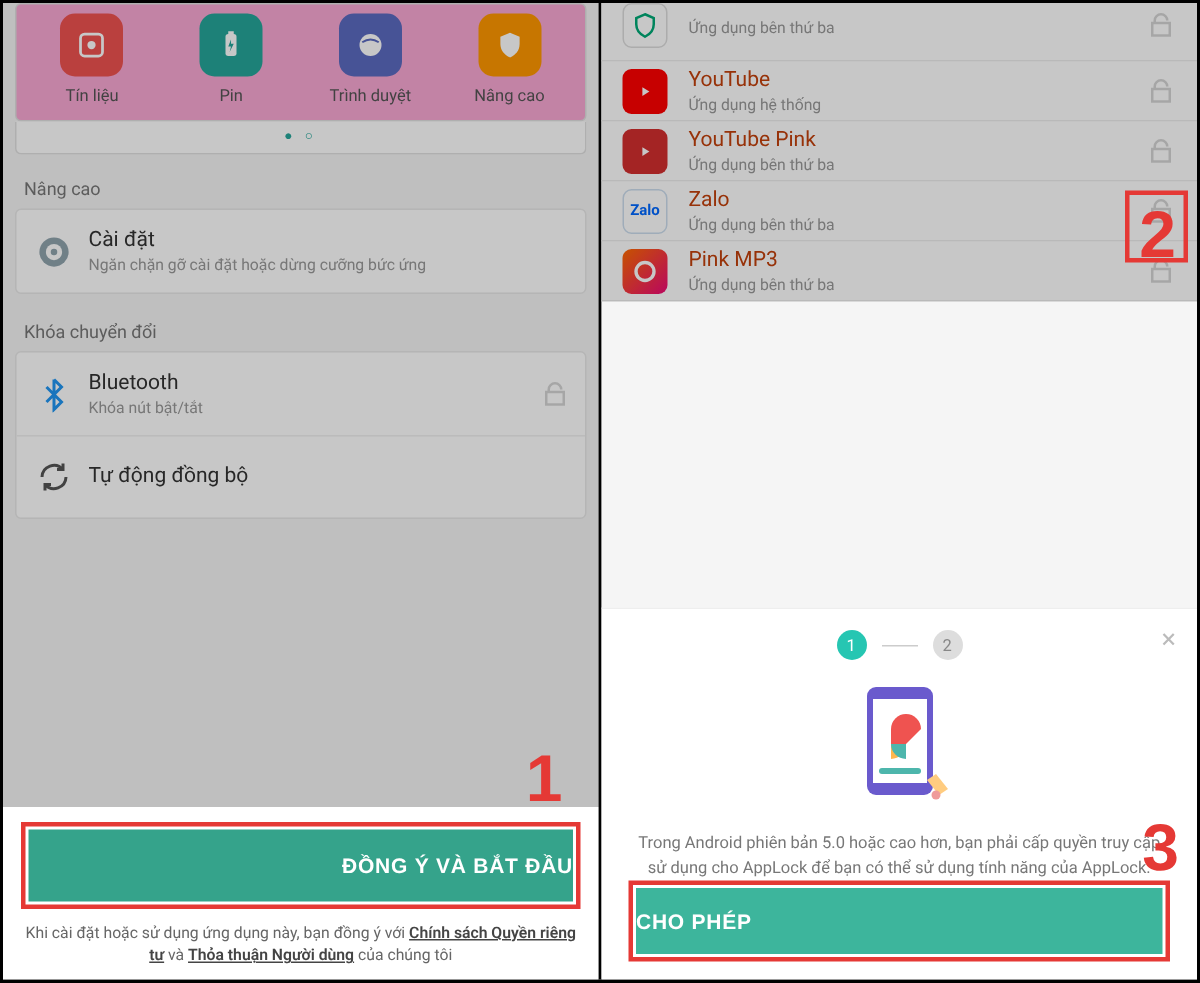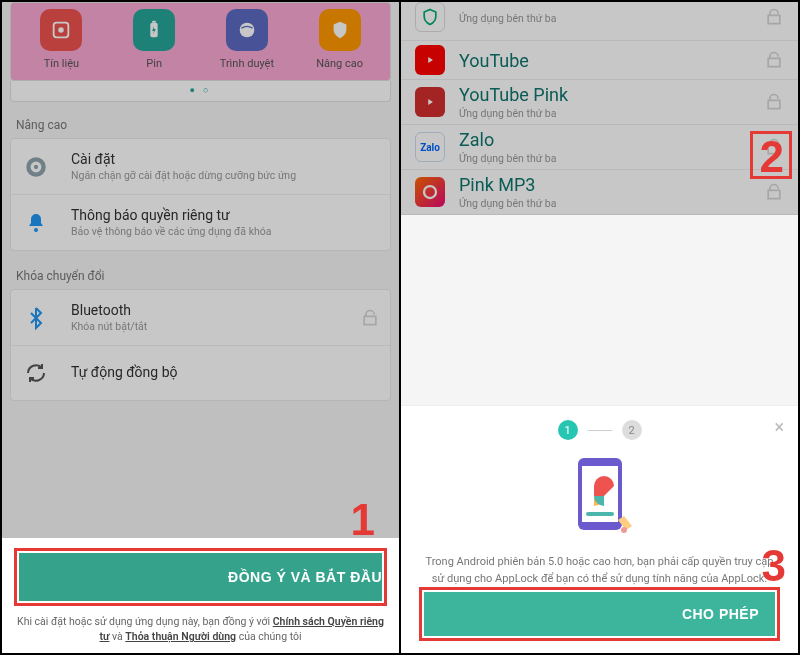--- a/index.html
+++ b/index.html
@@ -66,21 +66,21 @@
   .card {
     background: #fff;
     margin: 0 8px 8px;
     border-radius: 4px;
     border: 1px solid #e8e8e8;
   }
   .row {
     display: flex;
     align-items: center;
     padding: 12px 10px;
-    gap: 20px;
+    gap: 8px;
     border-bottom: 1px solid #f0f0f0;
     position: relative;
   }
   .row:last-child { border-bottom: none; }
   .row-icon {
     width: 30px; height: 30px;
     display: flex; align-items: center; justify-content: center;
     font-size: 18px;
     flex-shrink: 0;
   }
@@ -144,21 +144,21 @@
   .app-icon {
     width: 30px; height: 30px;
     display: flex; align-items: center; justify-content: center;
     border-radius: 6px;
     font-size: 13px;
     color: #fff;
     flex-shrink: 0;
     font-weight: 500;
   }
   .app-text { flex: 1; }
-  .app-title { font-size: 18px; color: #0f766e; }
+  .app-title { font-size: 14px; color: #c2410c; }
   .app-sub { font-size: 10.5px; color: #999; margin-top: 2px; }
   .right-upper { position: relative; }
   .lock-highlight {
     position: absolute;
     right: 6px;
     top: 6px;
     width: 42px;
     height: 48px;
     border: 3px solid #e53935;
     z-index: 15;
@@ -216,22 +216,22 @@
     border: 3px solid #e53935;
     padding: 2px;
   }
   .allow-btn {
     width: 100%;
     background: #3db59c;
     color: #fff;
     font-weight: 700;
     font-size: 14px;
     letter-spacing: 0.5px;
-    padding: 14px 16px;
-    text-align: right;
+    padding: 14px 0;
+    text-align: left;
     border: none;
     cursor: pointer;
   }
 </style>
 </head>
 <body>
 
 <div class="frame">
 
   <div class="panel panel-left">
@@ -284,32 +284,20 @@
                 <circle cx="12" cy="12" r="9" fill="#90a4ae"></circle>
                 <circle cx="12" cy="12" r="5" fill="#fff"></circle>
                 <circle cx="12" cy="12" r="2" fill="#90a4ae"></circle>
               </svg>
           </div>
           <div class="row-text">
             <div class="row-title">Cài đặt</div>
             <div class="row-sub">Ngăn chặn gỡ cài đặt hoặc dừng cưỡng bức ứng</div>
           </div>
         </div>
-        <div class="row">
-          <div class="row-icon">
-            <svg width="24" height="24" viewBox="0 0 24 24">
-                <path d="M12 3 a5 5 0 0 1 5 5 v4 l2 3 H5 l2-3 V8 a5 5 0 0 1 5-5 Z" fill="#2196f3"></path>
-                <circle cx="12" cy="19" r="2" fill="#2196f3"></circle>
-              </svg>
-          </div>
-          <div class="row-text">
-            <div class="row-title">Thông báo quyền riêng tư</div>
-            <div class="row-sub">Bảo vệ thông báo về các ứng dụng đã khóa</div>
-          </div>
-        </div>
       </div>
 
       <div class="section-header">Khóa chuyển đổi</div>
       <div class="card">
         <div class="row">
           <div class="row-icon">
             <svg width="24" height="24" viewBox="0 0 24 24">
                 <path d="M12 2 L17 7 L12 12 L17 17 L12 22 V2 M7 7 L12 12 M7 17 L12 12" fill="none" stroke="#2196f3" stroke-width="2"></path>
               </svg>
           </div>
@@ -363,20 +351,21 @@
           </svg>
       </div>
       <div class="app-row">
         <div class="app-icon" style="background:#f00">
           <svg width="14" height="14" viewBox="0 0 24 24">
               <path d="M9 7 L17 12 L9 17 Z" fill="#fff"></path>
             </svg>
         </div>
         <div class="app-text">
           <div class="app-title">YouTube</div>
+          <div class="app-sub">Ứng dụng hệ thống</div>
         </div>
         <svg class="lock-icon" viewBox="0 0 24 24">
             <path d="M7 10 V8 a5 5 0 0 1 10 0 M5 10 h14 v10 H5 Z" fill="none" stroke="#888" stroke-width="2"></path>
           </svg>
       </div>
       <div class="app-row">
         <div class="app-icon" style="background:#d32f2f">
           <svg width="14" height="14" viewBox="0 0 24 24">
               <path d="M9 7 L17 12 L9 17 Z" fill="#fff"></path>
             </svg>

